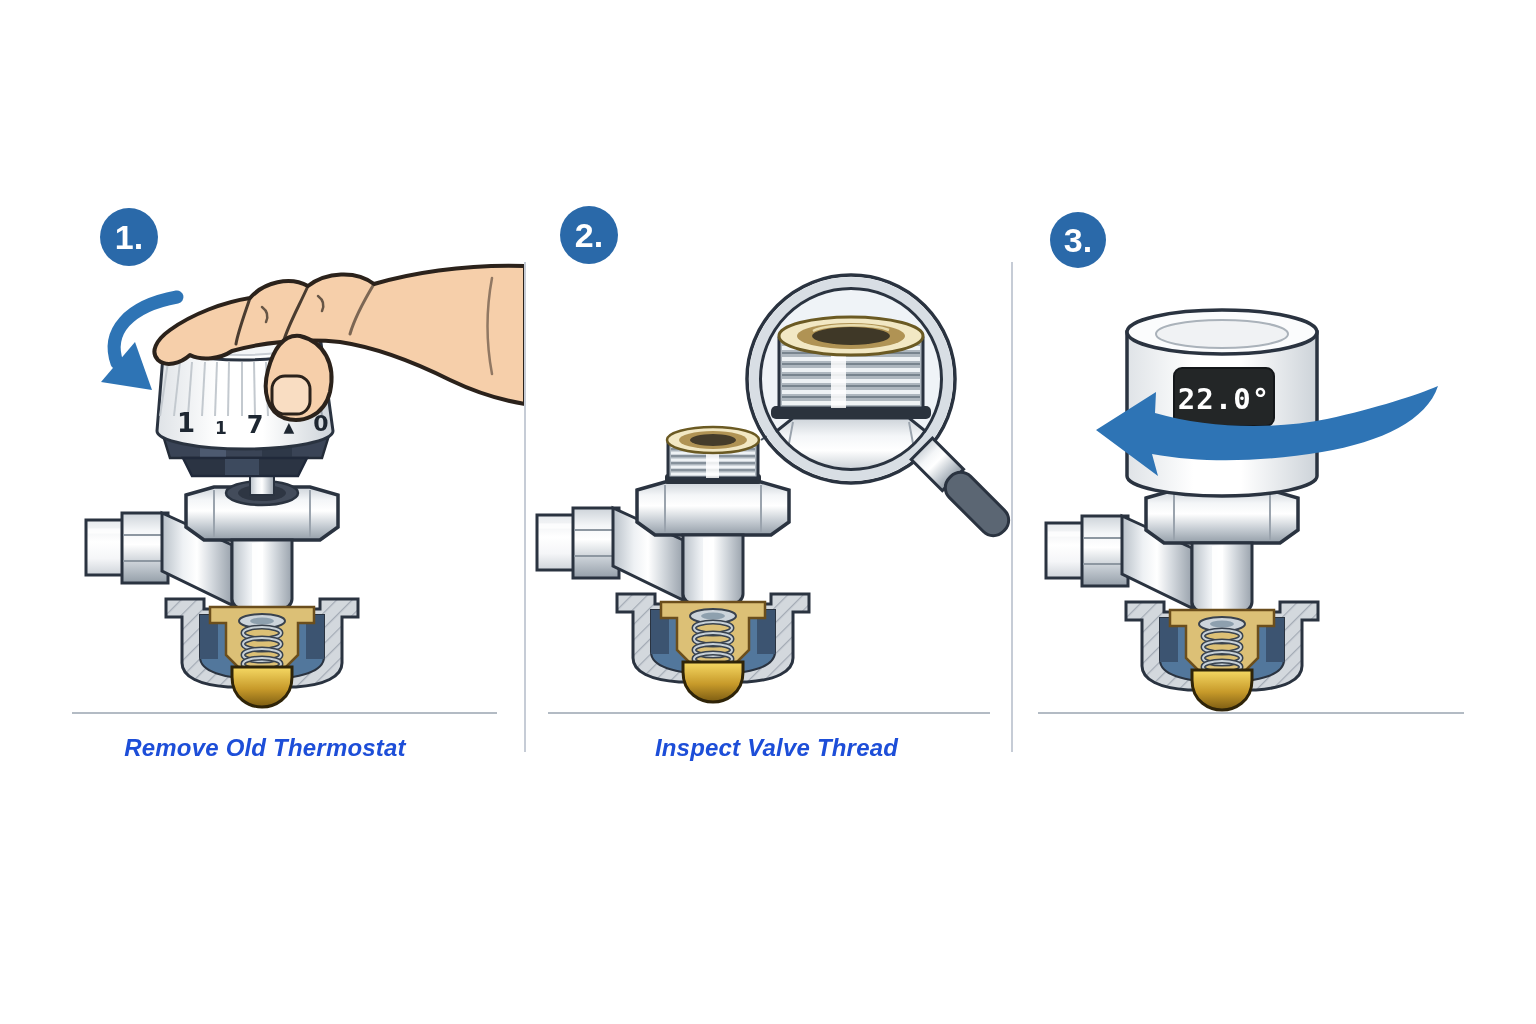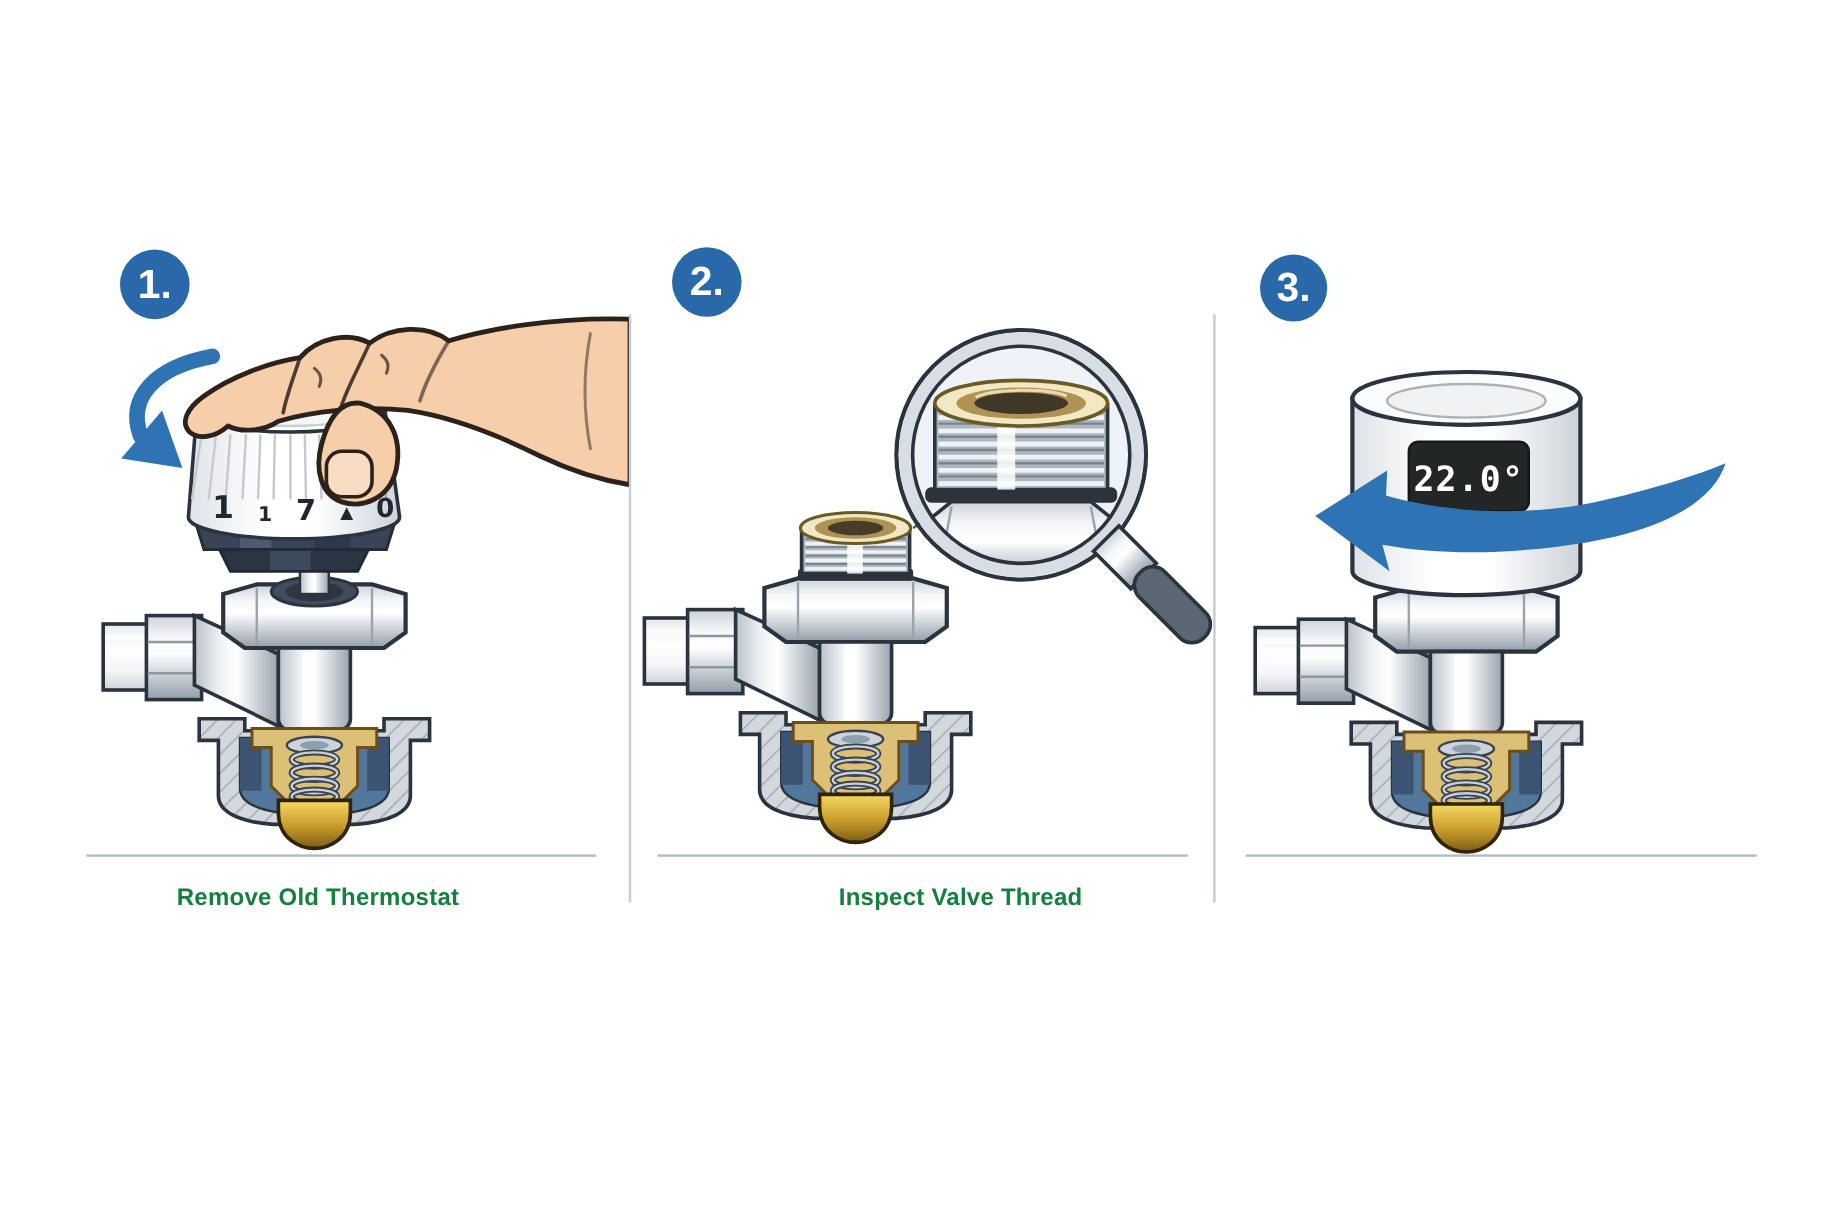--- a/index.html
+++ b/index.html
@@ -13,22 +13,22 @@
          display:flex;align-items:center;justify-content:center;
          font-weight:bold;font-size:34px;z-index:5;}
   #badge1{left:100px;top:208px;width:58px;height:58px;}
   #badge2{left:560px;top:206px;width:58px;height:58px;}
   #badge3{left:1050px;top:212px;width:56px;height:56px;}
   .vdivider{position:absolute;top:262px;height:490px;width:2px;background:#c6ccd6;}
   #divider1{left:524px;} #divider2{left:1011px;}
   .caption-sep{position:absolute;top:712px;height:2px;background:#9aa4b0;opacity:.75;}
   #sep1{left:72px;width:425px;} #sep2{left:548px;width:442px;} #sep3{left:1038px;width:426px;}
   .caption{position:absolute;top:728px;height:40px;display:flex;align-items:center;justify-content:center;
-           color:#15803d;font-size:20px;font-weight:bold;letter-spacing:.2px;}
-  #cap1{left:20px;width:490px;} #cap2{left:577px;width:447px;} #cap3{left:1032px;width:440px;}
+           color:#1d4ed8;font-size:24px;font-weight:bold;letter-spacing:.2px;font-style:italic;}
+  #cap1{left:20px;width:490px;} #cap2{left:553px;width:447px;} #cap3{left:1032px;width:440px;}
 </style>
 </head>
 <body>
 
 <div id="stage">
 
   <svg width="0" height="0" style="position:absolute" aria-hidden="true">
     <defs>
       <linearGradient id="hexGrad" x1="0" y1="0" x2="0" y2="1">
         <stop offset="0" stop-color="#cdd3d9"></stop>

